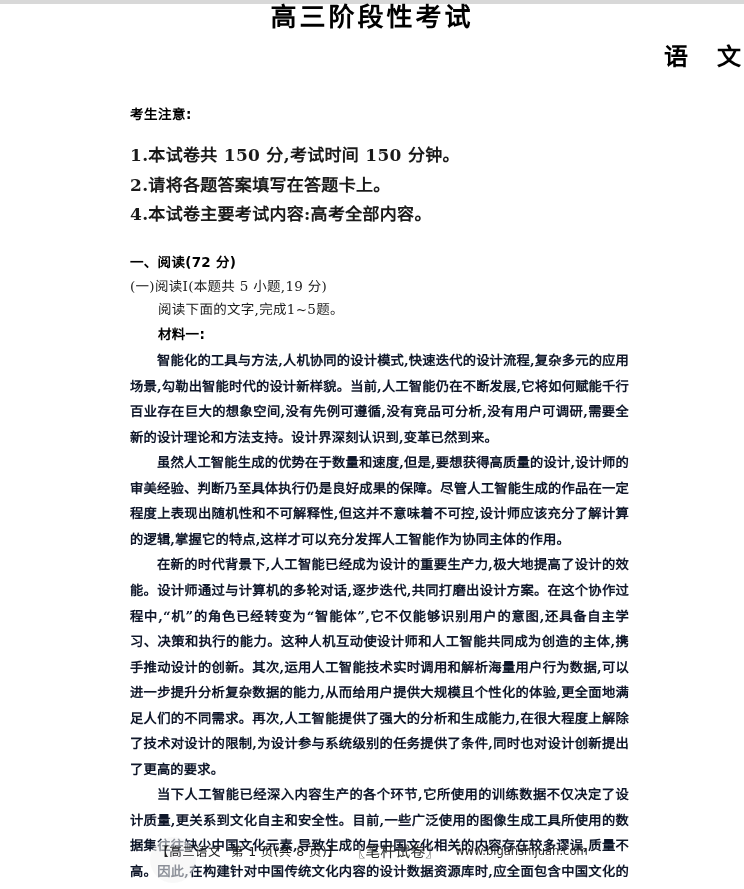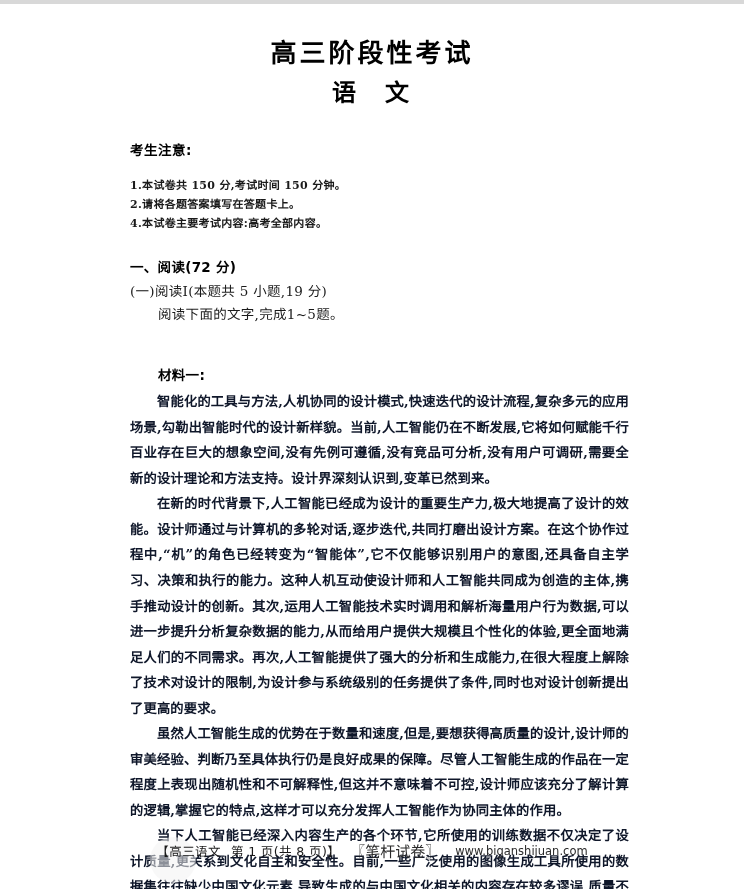--- a/index.html
+++ b/index.html
@@ -33,57 +33,57 @@
     position: absolute;
     left: 0;
     top: 0;
     width: 744px;
     padding: 0;
   }
 
   
   .title-block {
     text-align: center;
-    padding-top: 36px;
   }
   .main-title {
     font-family: "DejaVu Sans", "Liberation Sans", sans-serif;
     font-size: 26px;
     font-weight: 700;
     letter-spacing: 3px;
     color: #000;
     line-height: 1.35;
   }
   .sub-title {
     font-family: "DejaVu Sans", "Liberation Sans", sans-serif;
     font-size: 24px;
     font-weight: 700;
     letter-spacing: 3px;
     color: #000;
     margin-top: 6px;
     line-height: 1.35;
+    text-align: right;
   }
   .sub-title .gap { display: inline-block; width: 26px; }
 
   
   .notes {
     margin-top: 30px;
     padding-left: 130px;
     padding-right: 120px;
   }
   .notes-heading {
     font-family: "DejaVu Sans", "Liberation Sans", sans-serif;
     font-size: 13.5px;
     font-weight: 700;
     color: #000;
     margin-bottom: 18px;
     letter-spacing: 0.5px;
   }
   .note-line {
-    font-size: 11px;
+    font-size: 17px;
     line-height: 1.72;
     color: #1a1a1a;
     letter-spacing: 0.3px;
     font-weight: 600;
   }
 
   
   .section-wrap {
     margin-top: 22px;
     padding-left: 130px;
@@ -110,21 +110,20 @@
     text-indent: 28px;
   }
   .material-label {
     font-family: "DejaVu Sans", "Liberation Sans", sans-serif;
     font-size: 13.5px;
     font-weight: 700;
     color: #000;
     line-height: 1.8;
     text-indent: 28px;
     letter-spacing: 0.3px;
-    margin-top: 36px;
   }
 
   
   .body-wrap {
     padding-left: 130px;
     padding-right: 115px;
     margin-top: 2px;
   }
   .para {
     font-size: 13.3px;
@@ -203,22 +202,22 @@
 
     <div class="section-wrap">
       <div class="section-title">一、阅读(72 分)</div>
       <div class="section-sub">(一)阅读Ⅰ(本题共 5 小题,19 分)</div>
       <div class="section-instr">阅读下面的文字,完成1~5题。</div>
       <div class="material-label">材料一:</div>
     </div>
 
     <div class="body-wrap">
       <p class="para">智能化的工具与方法,人机协同的设计模式,快速迭代的设计流程,复杂多元的应用场景,勾勒出智能时代的设计新样貌。当前,人工智能仍在不断发展,它将如何赋能千行百业存在巨大的想象空间,没有先例可遵循,没有竞品可分析,没有用户可调研,需要全新的设计理论和方法支持。设计界深刻认识到,变革已然到来。</p>
+      <p class="para">虽然人工智能生成的优势在于数量和速度,但是,要想获得高质量的设计,设计师的审美经验、判断乃至具体执行仍是良好成果的保障。尽管人工智能生成的作品在一定程度上表现出随机性和不可解释性,但这并不意味着不可控,设计师应该充分了解计算的逻辑,掌握它的特点,这样才可以充分发挥人工智能作为协同主体的作用。</p>
       <p class="para">在新的时代背景下,人工智能已经成为设计的重要生产力,极大地提高了设计的效能。设计师通过与计算机的多轮对话,逐步迭代,共同打磨出设计方案。在这个协作过程中,“机”的角色已经转变为“智能体”,它不仅能够识别用户的意图,还具备自主学习、决策和执行的能力。这种人机互动使设计师和人工智能共同成为创造的主体,携手推动设计的创新。其次,运用人工智能技术实时调用和解析海量用户行为数据,可以进一步提升分析复杂数据的能力,从而给用户提供大规模且个性化的体验,更全面地满足人们的不同需求。再次,人工智能提供了强大的分析和生成能力,在很大程度上解除了技术对设计的限制,为设计参与系统级别的任务提供了条件,同时也对设计创新提出了更高的要求。</p>
-      <p class="para">虽然人工智能生成的优势在于数量和速度,但是,要想获得高质量的设计,设计师的审美经验、判断乃至具体执行仍是良好成果的保障。尽管人工智能生成的作品在一定程度上表现出随机性和不可解释性,但这并不意味着不可控,设计师应该充分了解计算的逻辑,掌握它的特点,这样才可以充分发挥人工智能作为协同主体的作用。</p>
       <p class="para">当下人工智能已经深入内容生产的各个环节,它所使用的训练数据不仅决定了设计质量,更关系到文化自主和安全性。目前,一些广泛使用的图像生成工具所使用的数据集往往缺少中国文化元素,导致生成的与中国文化相关的内容存在较多谬误,质量不高。因此,在构建针对中国传统文化内容的设计数据资源库时,应全面包含中国文化的核心要素、文化符号和文化形象,同时必须重视数据的准确性和文化层面的深度,清晰标注数据背后的文化内涵、特征,确保其生成内容的文化相关性和准确性。</p>
 
     </div>
 
   </div>
 
   <div class="watermark"></div>
 
   <div class="footer">
     <span class="footer-page">【高三语文</span>

